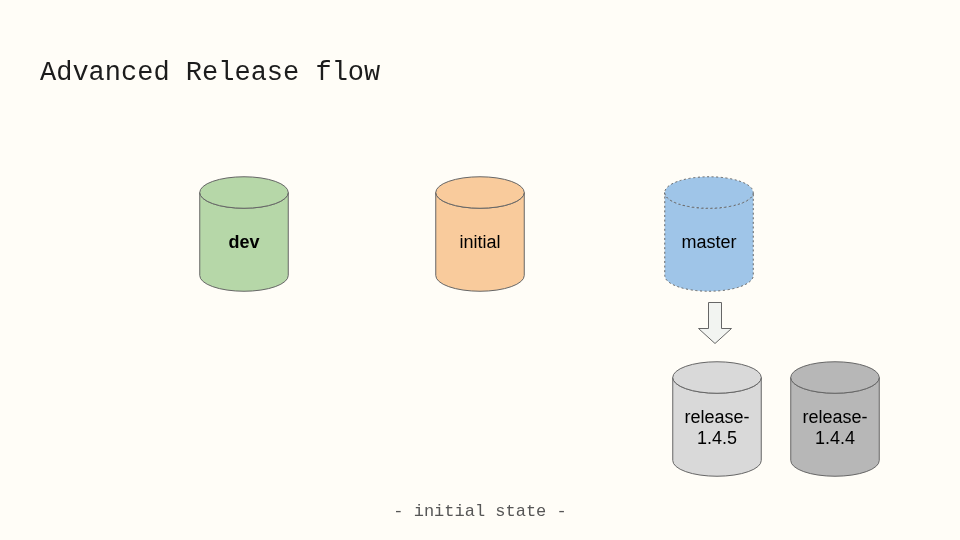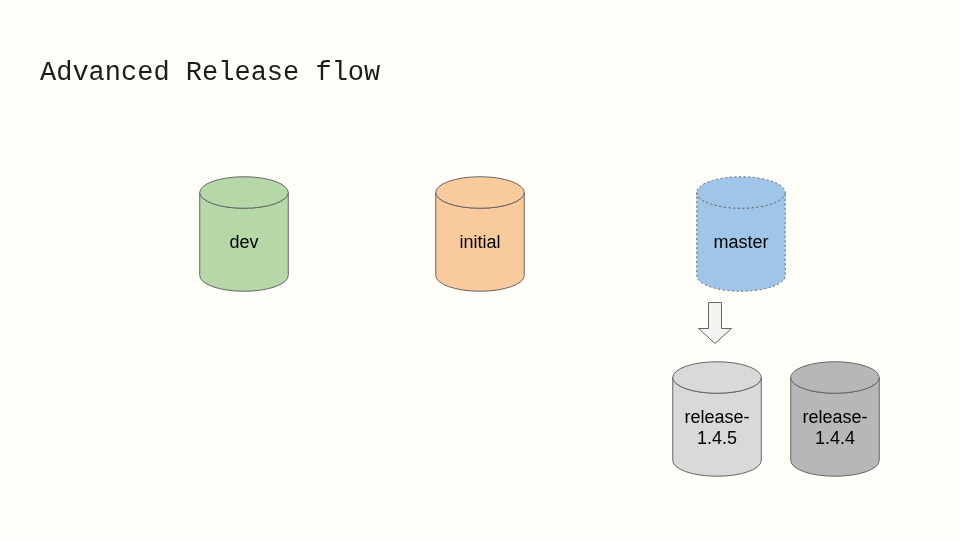--- a/index.html
+++ b/index.html
@@ -78,23 +78,23 @@
     left: 698px;
     top: 302px;
   }
   .down-arrow path {
     fill: var(--arrow-fill);
     stroke: var(--outline);
     stroke-width: 1;
     stroke-linejoin: miter;
   }
 
-  .pos-dev     { left: 199px; top: 176px; }
+  .pos-dev     { left: 199px; top: 176px; font-weight: bold; }
   .pos-staging { left: 435px; top: 176px; }
-  .pos-master  { left: 696px; top: 176px; }
+  .pos-master  { left: 664px; top: 176px; }
   .pos-r145    { left: 672px; top: 361px; }
   .pos-r144    { left: 790px; top: 361px; }
 </style>
 </head>
 <body>
 
 <div class="slide">
 
   <div class="title">Advanced Release flow</div>
 
@@ -137,14 +137,15 @@
 
   <div class="cylinder pos-r144">
     <svg class="cyl-shape" width="90" height="116" viewBox="0 0 90 116">
       <path d="M0.75,16.5 A44.25,15.75 0 0 0 89.25,16.5 L89.25,99.5 A44.25,15.75 0 0 1 0.75,99.5 Z" fill="#b7b7b7"></path>
       <ellipse cx="45" cy="16.5" rx="44.25" ry="15.75" fill="#b7b7b7"></ellipse>
     </svg>
     <div class="cyl-label">release-
 1.4.4</div>
   </div>
 
+  <div class="caption">- initial state -</div>
 
 </div>
 
 </body></html>

